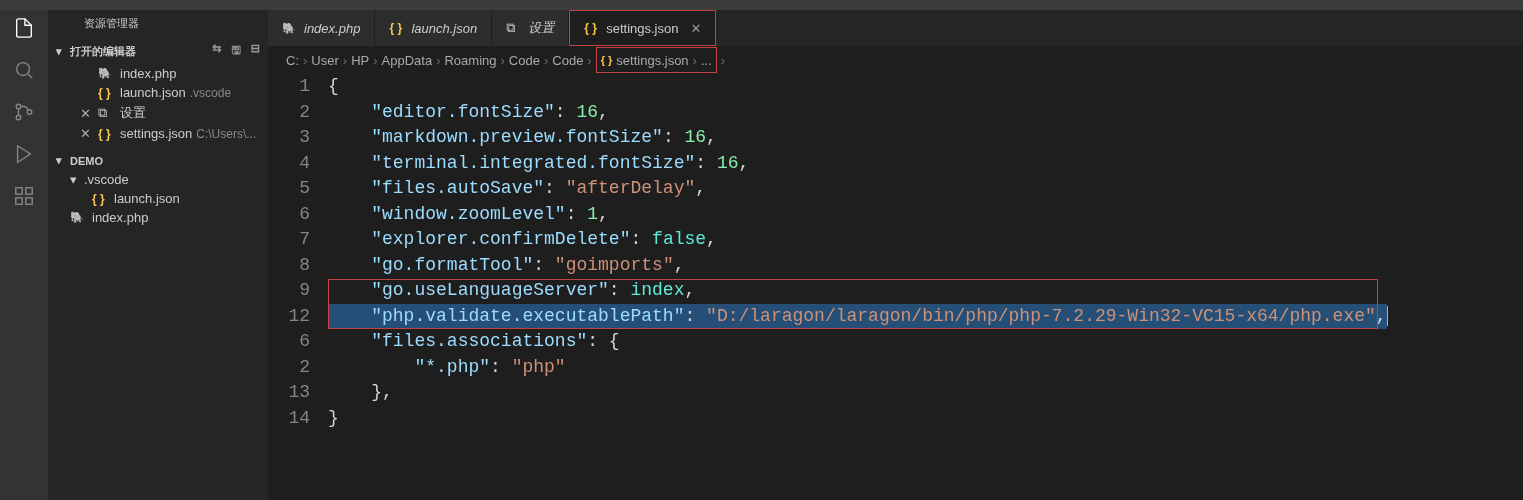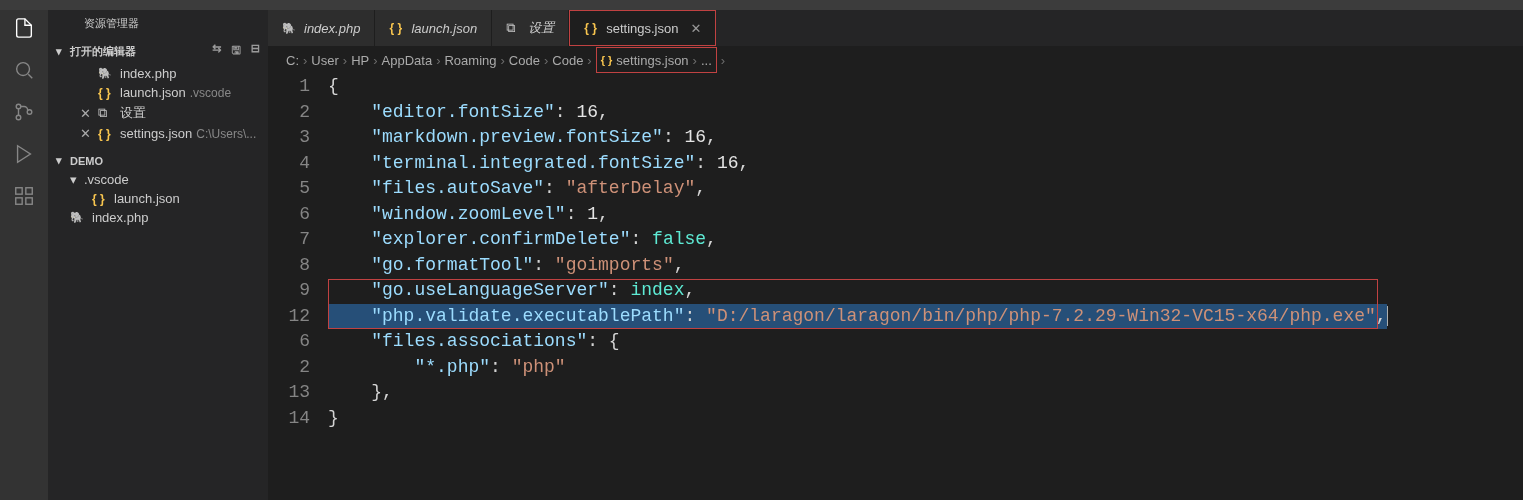--- a/index.html
+++ b/index.html
@@ -31,21 +31,21 @@
 .breadcrumb { height:28px; display:flex; align-items:center; padding-left:18px; color:#aaa; gap:4px; }
 .breadcrumb .sep { opacity:0.55; }
 .breadcrumb-highlight { border:1px solid #c14242; padding:0 4px; height:26px; display:flex; align-items:center; gap:4px; }
 .code { font-family:Consolas,"Courier New",monospace; font-size:18px; line-height:25.5px; display:flex; }
 .gutter { width:60px; text-align:right; color:#858585; padding-right:18px; }
 .lines { flex:1; position:relative; }
 .line { white-space:pre; }
 .line.hl { background:#264f78; display:inline-block; }
 .tok-str { color:#ce9178; }
 .tok-key { color:#9cdcfe; }
-.tok-num { color:#e5e5e5; }
+.tok-num { color:#86efac; }
 .tok-bool { color:#5eead4; }
 .tok-punc { color:#d4d4d4; }
 .red-box { position:absolute; border:1px solid #c14242; pointer-events:none; }
 .php-icon { color:#a074c4; font-weight:bold; font-size:11px; }
 .json-icon { color:#f9c64f; font-weight:bold; font-size:12px; }
 .set-icon { color:#c5c5c5; font-size:13px; }
 .cursor { display:inline-block; width:1px; height:20px; background:#aeafad; vertical-align:middle; }
 </style>
 </head>
 <body>

